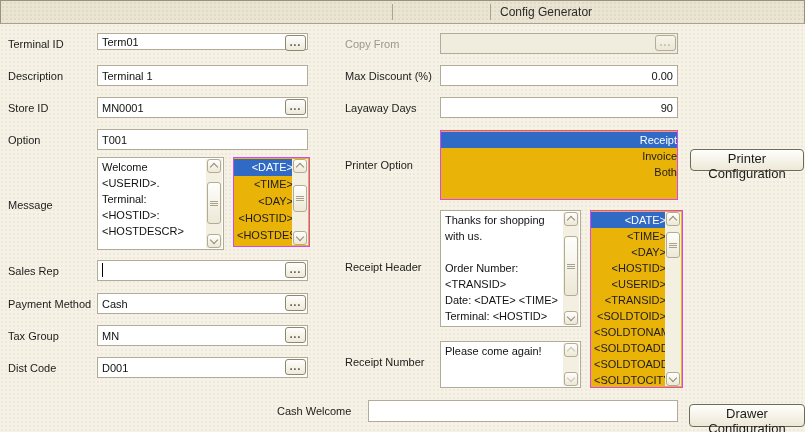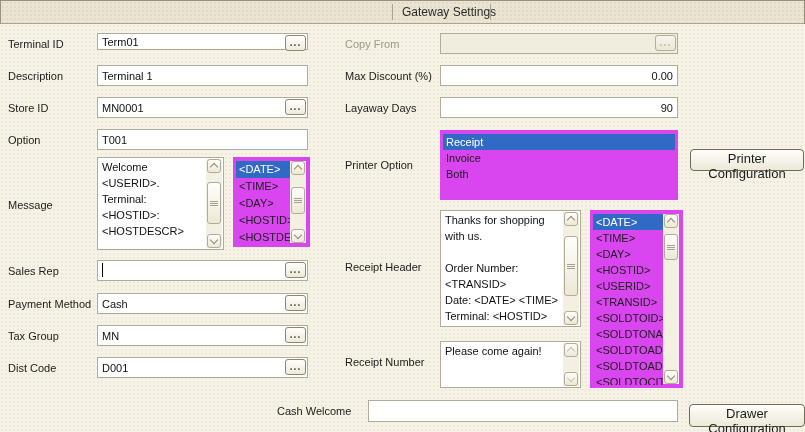--- a/index.html
+++ b/index.html
@@ -36,21 +36,21 @@
   .browse{
     position:absolute;right:2px;top:2px;width:21px;height:16px;padding:0;margin:0;
     border:1px solid #8D8772;border-radius:3px;
     background:linear-gradient(#FEFEFB,#EFEADA);
     font-family:"Liberation Sans",sans-serif;font-size:10px;font-weight:bold;
     color:#4f4b3d;line-height:10px;letter-spacing:1px;text-align:center;cursor:default;
   }
   .browse.disabled{color:#BDB7A4;border-color:#B3AC97;background:linear-gradient(#F7F4E9,#ECE7D6)}
   .caret{position:absolute;left:5px;top:3px;width:1px;height:14px;background:#000}
   .list{
-    position:absolute;box-sizing:border-box;background:#d946ef;border:3px solid #d946ef;overflow:hidden;
+    position:absolute;box-sizing:border-box;background:#eab308;border:1px solid #d946ef;overflow:hidden;text-align:right;
   }
   .list .items{position:absolute;left:0;top:1px;right:0;bottom:0;overflow:hidden}
   .list.has-sb .items{right:16px}
   .item{padding-left:3px;white-space:nowrap;overflow:hidden;cursor:default}
   .r17{height:17px;line-height:17px}
   .r16{height:16px;line-height:16px}
   .item.sel{background:#316AC5;color:#fff}
   .ta-wrap{position:absolute;box-sizing:border-box;background:#fff;border:1px solid #B2AB99}
   .ta-wrap textarea{
     position:absolute;left:0;top:0;width:calc(100% - 17px);height:100%;box-sizing:border-box;
@@ -81,22 +81,22 @@
     border:1px solid #6F6B5B;border-radius:4px;
     background:linear-gradient(#FEFEFB,#EDE8D7);
     font-family:"Liberation Sans",sans-serif;font-size:13px;color:#1c1c1c;cursor:default;
   }
 </style>
 </head>
 <body>
 
 <div class="topbar">
   <div class="tb-sep" style="left:391px"></div>
-  <div class="tb-btn" style="left:392px">Gateway Settings</div>
   <div class="tb-sep" style="left:489px"></div>
+  <div class="tb-btn" style="left:490px">Config Generator</div>
 </div>
 
 <div class="lbl" style="left:8px;top:37px">Terminal ID</div>
 <div class="lbl" style="left:8px;top:69px">Description</div>
 <div class="lbl" style="left:8px;top:101px">Store ID</div>
 <div class="lbl" style="left:8px;top:133px">Option</div>
 <div class="lbl" style="left:8px;top:198px">Message</div>
 <div class="lbl" style="left:8px;top:264px">Sales Rep</div>
 <div class="lbl" style="left:8px;top:297px">Payment Method</div>
 <div class="lbl" style="left:8px;top:329px">Tax Group</div>

